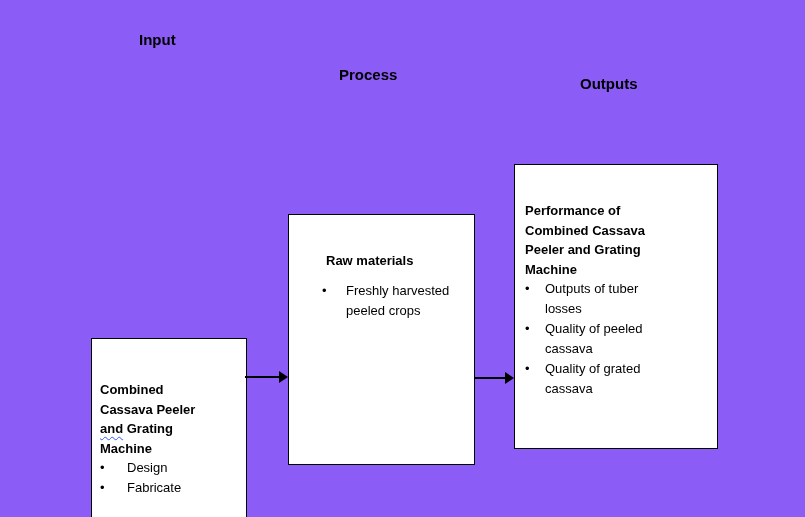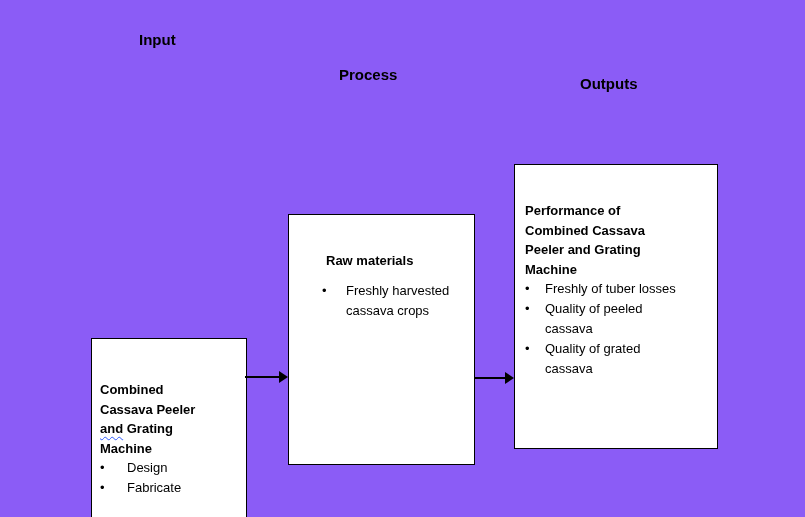--- a/index.html
+++ b/index.html
@@ -71,31 +71,31 @@
         <span class="btext">Fabricate</span>
       </li>
     </ul>
   </div>
 
   <div class="box box-process">
     <div class="heading-raw">Raw materials</div>
     <ul class="blist blist-process">
       <li>
         <span class="dot">•</span>
-        <span class="btext">Freshly harvested cassava crops</span>
+        <span class="btext">Freshly harvested peeled crops</span>
       </li>
     </ul>
   </div>
 
   <div class="box box-outputs">
     <div class="title-outputs">Performance of Combined Cassava Peeler and Grating Machine</div>
     <ul class="blist blist-outputs">
       <li>
         <span class="dot">•</span>
-        <span class="btext">Freshly of tuber losses</span>
+        <span class="btext">Outputs of tuber losses</span>
       </li>
       <li>
         <span class="dot">•</span>
         <span class="btext">Quality of peeled cassava</span>
       </li>
       <li>
         <span class="dot">•</span>
         <span class="btext">Quality of grated cassava</span>
       </li>
     </ul>

